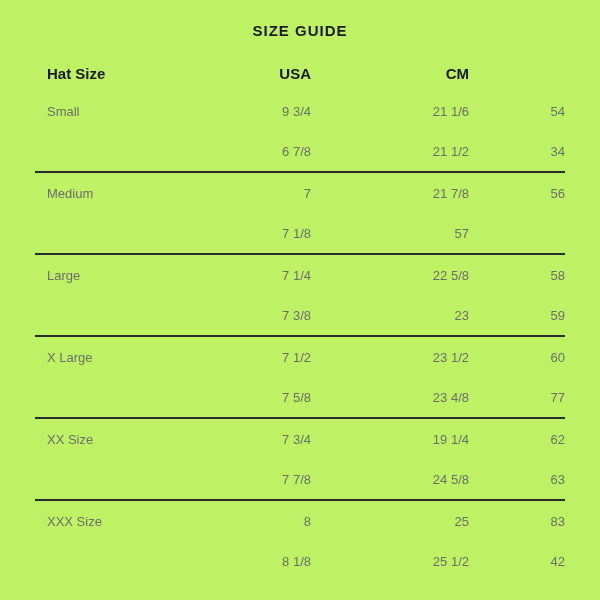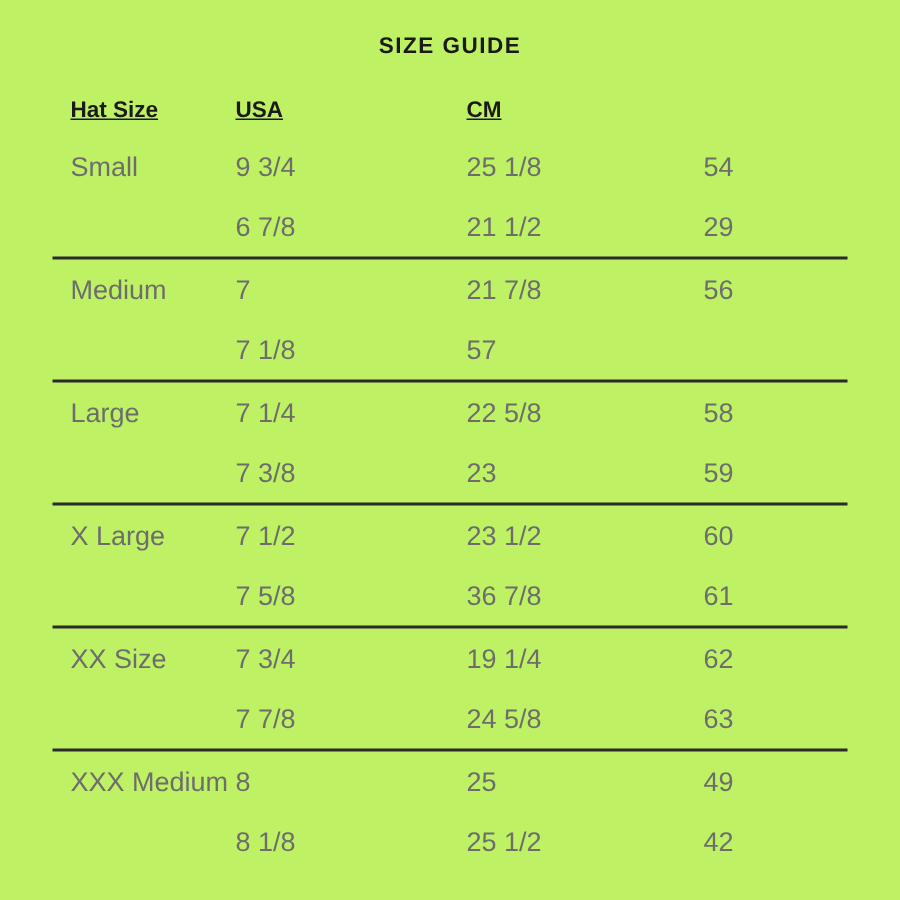--- a/index.html
+++ b/index.html
@@ -30,29 +30,28 @@
   .hrow, .drow {
     display: grid;
     grid-template-columns: 122px 154px 158px 96px;
     align-items: center;
   }
   .hrow {
     height: 36px;
     font-size: 15px;
     font-weight: bold;
     color: #1a1a1a;
-    text-decoration: underline;
   }
   .drow {
     height: 40px;
-    font-size: 18px;
+    font-size: 13px;
     color: #6d6d6d;
   }
   .cell {
-    text-align: left;
+    text-align: right;
     white-space: nowrap;
   }
   .cell.size {
     text-align: left;
     padding-left: 12px;
   }
   .group {
     border-bottom: 2px solid #2b2b2b;
   }
   .group.last {
@@ -71,28 +70,28 @@
     <div class="hrow">
       <span class="cell size">Hat Size</span>
       <span class="cell">USA</span>
       <span class="cell">CM</span>
     </div>
 
     <div class="group">
       <div class="drow">
         <span class="cell size">Small</span>
         <span class="cell">9 3/4</span>
-        <span class="cell">25 1/8</span>
+        <span class="cell">21 1/6</span>
         <span class="cell">54</span>
       </div>
       <div class="drow">
         <span class="cell size"></span>
         <span class="cell">6 7/8</span>
         <span class="cell">21 1/2</span>
-        <span class="cell">29</span>
+        <span class="cell">34</span>
       </div>
     </div>
 
     <div class="group">
       <div class="drow">
         <span class="cell size">Medium</span>
         <span class="cell">7</span>
         <span class="cell">21 7/8</span>
         <span class="cell">56</span>
       </div>
@@ -121,46 +120,46 @@
     <div class="group">
       <div class="drow">
         <span class="cell size">X Large</span>
         <span class="cell">7 1/2</span>
         <span class="cell">23 1/2</span>
         <span class="cell">60</span>
       </div>
       <div class="drow">
         <span class="cell size"></span>
         <span class="cell">7 5/8</span>
-        <span class="cell">36 7/8</span>
-        <span class="cell">61</span>
+        <span class="cell">23 4/8</span>
+        <span class="cell">77</span>
       </div>
     </div>
 
     <div class="group">
       <div class="drow">
         <span class="cell size">XX Size</span>
         <span class="cell">7 3/4</span>
         <span class="cell">19 1/4</span>
         <span class="cell">62</span>
       </div>
       <div class="drow">
         <span class="cell size"></span>
         <span class="cell">7 7/8</span>
         <span class="cell">24 5/8</span>
         <span class="cell">63</span>
       </div>
     </div>
 
     <div class="group last">
       <div class="drow">
-        <span class="cell size">XXX Medium</span>
+        <span class="cell size">XXX Size</span>
         <span class="cell">8</span>
         <span class="cell">25</span>
-        <span class="cell">49</span>
+        <span class="cell">83</span>
       </div>
       <div class="drow">
         <span class="cell size"></span>
         <span class="cell">8 1/8</span>
         <span class="cell">25 1/2</span>
         <span class="cell">42</span>
       </div>
     </div>
 
   </div>

